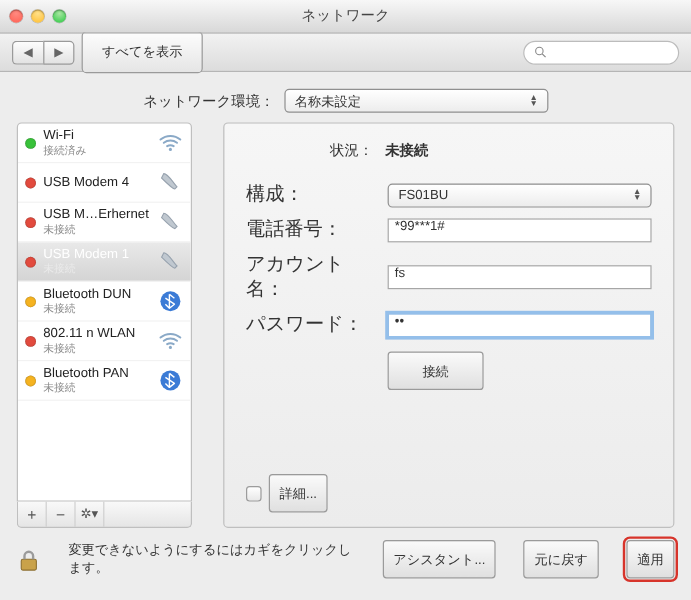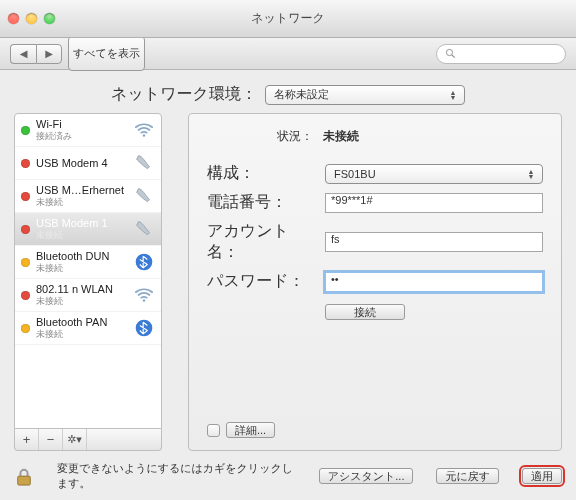--- a/index.html
+++ b/index.html
@@ -1,35 +1,35 @@
 <!DOCTYPE html>
 <html><head>
 <meta charset="utf-8">
 <style>
 *{box-sizing:border-box;margin:0;padding:0;font-family:"Hiragino Kaku Gothic ProN","Lucida Grande",sans-serif;font-size:11px;color:#333}
 body{width:576px;height:500px;background:#ededed;overflow:hidden}
-.titlebar{height:38px;background:linear-gradient(#f7f7f7,#d8d8d8);border-bottom:1px solid #b0b0b0;display:flex;align-items:center;padding:12px 8px;position:relative}
+.titlebar{height:28px;background:linear-gradient(#f7f7f7,#d8d8d8);border-bottom:1px solid #b0b0b0;display:flex;align-items:center;padding:12px 8px;position:relative}
 .traffic{display:flex;gap:7px}
 .tl{width:11px;height:11px;border-radius:50%;box-shadow:inset 0 1px 1px rgba(0,0,0,.3),0 0 0 .5px rgba(0,0,0,.2)}
 .tl.r{background:radial-gradient(circle at 50% 30%,#ff8a80,#ff5f52)}
 .tl.y{background:radial-gradient(circle at 50% 30%,#ffe08a,#ffbd2e)}
 .tl.g{background:radial-gradient(circle at 50% 30%,#a8e6a1,#28c840)}
 .wtitle{position:absolute;left:0;right:0;text-align:center;font-size:12px;color:#444;pointer-events:none}
 .toolbar{height:32px;background:linear-gradient(#f2f2f2,#dcdcdc);border-bottom:1px solid #b5b5b5;display:flex;align-items:center;padding:0 10px;gap:6px}
 .navseg{display:flex}
 .navbtn{width:26px;height:20px;background:linear-gradient(#fdfdfd,#e2e2e2);border:1px solid #9a9a9a;display:flex;align-items:center;justify-content:center;font-size:10px;color:#666}
 .navbtn:first-child{border-radius:4px 0 0 4px;border-right:0}
 .navbtn:last-child{border-radius:0 4px 4px 0}
-.btn{height:35px;padding:0 4px;background:linear-gradient(#fdfdfd,#e5e5e5);border:1px solid #9a9a9a;border-radius:4px;display:flex;align-items:center;justify-content:center;font-size:11px;color:#333;white-space:nowrap}
-.btn.sq{height:16px;padding:0 8px;background:linear-gradient(#fafafa,#e0e0e0);border-radius:3px}
+.btn{height:35px;padding:0 16px;background:linear-gradient(#fdfdfd,#e5e5e5);border:1px solid #9a9a9a;border-radius:4px;display:flex;align-items:center;justify-content:center;font-size:11px;color:#333;white-space:nowrap}
+.btn.sq{height:32px;padding:0 8px;background:linear-gradient(#fafafa,#e0e0e0);border-radius:3px}
 .search{margin-left:auto;width:130px;height:20px;border:1px solid #bcbcbc;border-radius:11px;background:#fff;display:flex;align-items:center;padding:0 8px;color:#a0a0a0}
 .search svg{width:11px;height:11px;fill:#888;margin-right:4px}
 .envrow{display:flex;align-items:center;justify-content:center;gap:8px;padding:14px 0 8px}
-.label-r{text-align:right;color:#333;font-size:16px}
-.popup{width:200px;height:20px;background:linear-gradient(#fff,#ececec);border:1px solid #8f8f8f;border-radius:4px;display:flex;align-items:center;padding:0 4px 0 8px;position:relative}
+.label-r{text-align:right;color:#333;font-size:12px}
+.popup{width:220px;height:20px;background:linear-gradient(#fff,#ececec);border:1px solid #8f8f8f;border-radius:4px;display:flex;align-items:center;padding:0 4px 0 8px;position:relative}
 .popup .arrows{margin-left:auto;width:14px;display:flex;flex-direction:column;align-items:center;justify-content:center;font-size:7px;line-height:5px;color:#555}
 .content{display:flex;padding:0 14px;gap:26px}
 .sidebar{width:148px;display:flex;flex-direction:column}
 .sblist{flex:1;border:1px solid #bfbfbf;border-radius:4px 4px 0 0;background:#fff;overflow:hidden}
 .sbrow{display:flex;align-items:center;height:33px;padding:0 6px;border-bottom:1px solid #f2f2f2;gap:6px}
 .sbrow.sel{background:linear-gradient(#e9e9e9,#d4d4d4)}
 .dot{width:9px;height:9px;border-radius:50%;flex:none;box-shadow:inset 0 0 1px rgba(0,0,0,.5)}
 .dot.g{background:#39c23a}.dot.r{background:#e24b3e}.dot.y{background:#f5b321}
 .sblbl{flex:1;min-width:0;overflow:hidden}
 .sblbl .n{font-size:11px;color:#222;white-space:nowrap;overflow:hidden;text-overflow:ellipsis}

